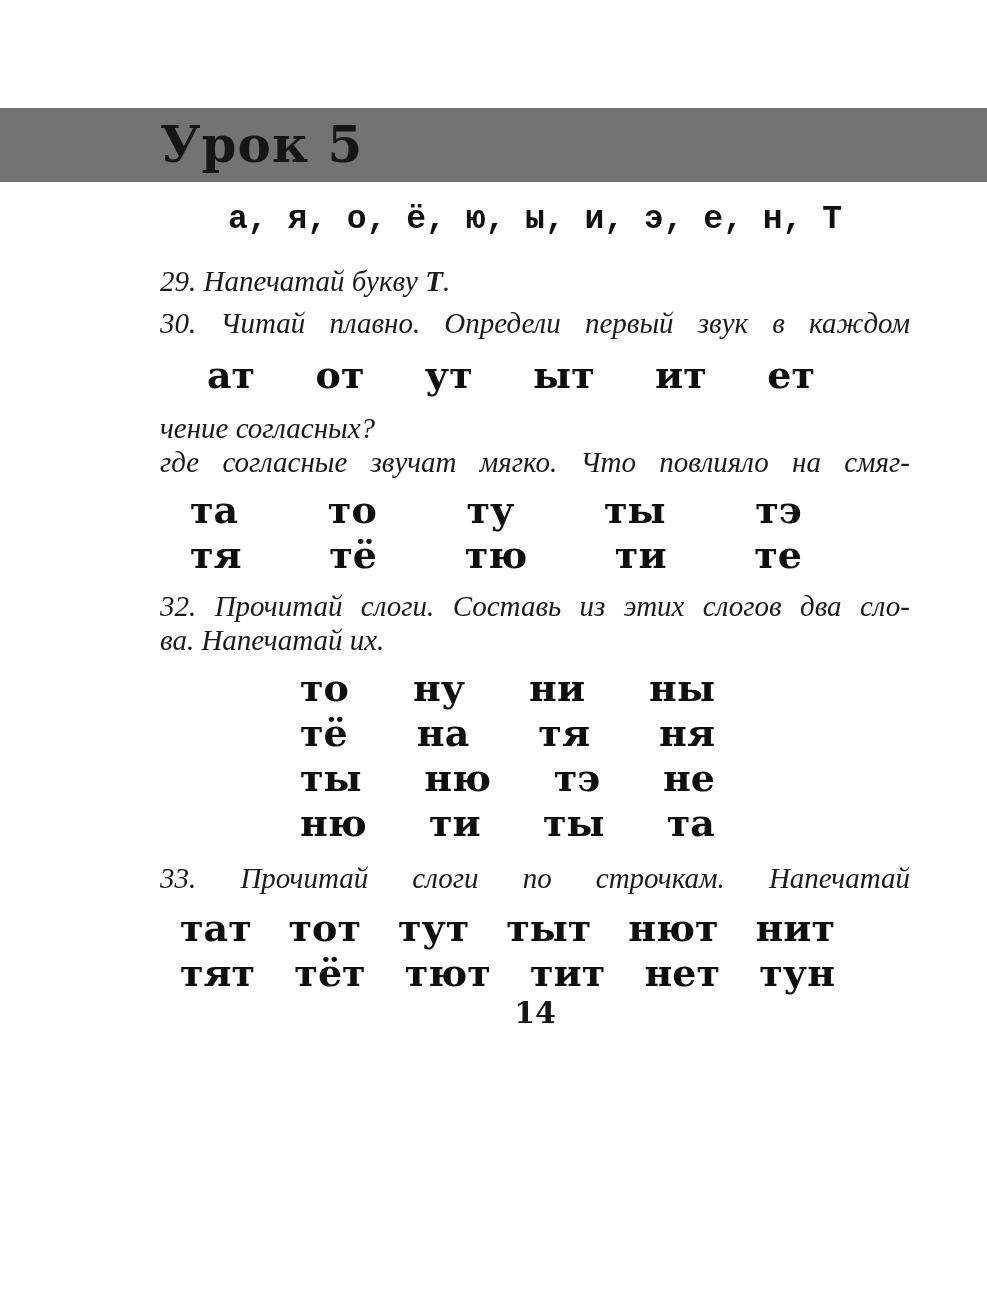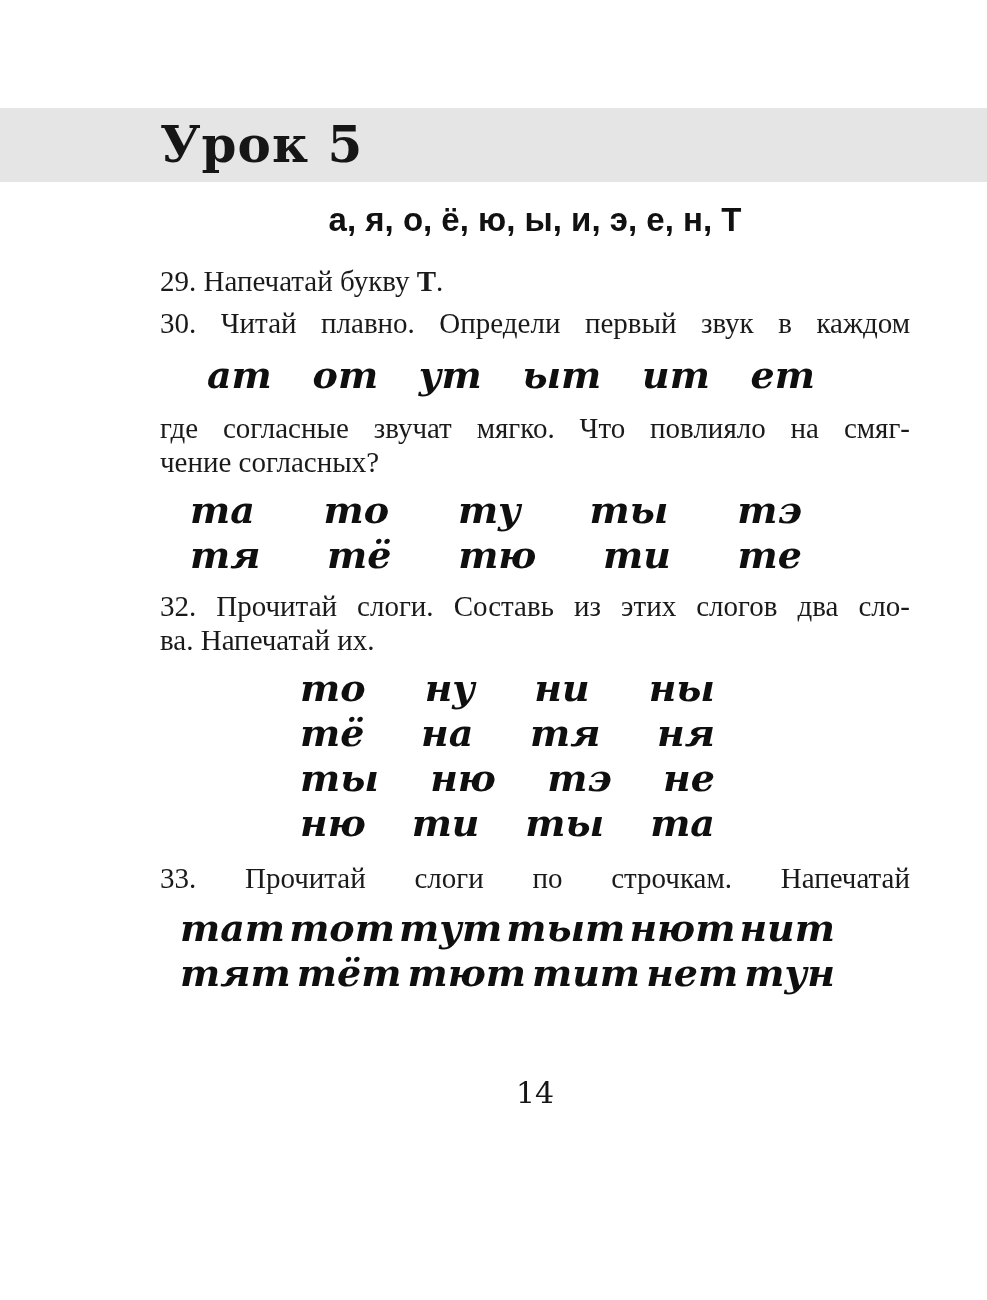--- a/index.html
+++ b/index.html
@@ -12,47 +12,48 @@
     height: 1300px;
     position: relative;
     color: #141414;
     font-family: "Liberation Serif", "DejaVu Serif", serif;
     overflow: hidden;
   }
   .banner {
     margin-top: 108px;
     height: 74px;
     width: 100%;
-    background: #e5e5e5;
+    background: #737373;
     display: flex;
     align-items: center;
   }
   .lesson-title {
     font-family: "DejaVu Serif", serif;
     font-weight: 700;
     font-size: 50px;
     line-height: 1;
     margin-left: 160px;
     letter-spacing: 1px;
     color: #161616;
   }
   .content {
     margin-left: 160px;
     width: 750px;
   }
   .letters-line {
     margin-top: 16px;
     text-align: center;
-    font-family: Liberation Sans, sans-serif;
+    font-family: Liberation Mono, monospace;
     font-weight: 700;
     font-size: 33px;
     line-height: 44px;
     color: #111111;
   }
   .para {
+    font-style: italic;
     font-size: 29px;
     line-height: 34px;
     color: #1a1a1a;
   }
   .para .pline { display: block; }
   .jl {
     text-align: justify;
     text-align-last: justify;
     text-justify: inter-word;
   }
@@ -65,34 +66,32 @@
   .m-ex32 { margin-top: 12px; }
   .m-ex33 { margin-top: 16px; }
   .syl-row {
     display: flex;
     justify-content: space-between;
     font-family: "DejaVu Serif", serif;
     font-weight: 700;
     font-size: 38px;
     line-height: 45px;
     color: #0f0f0f;
-    font-style: italic;
   }
   .row-30 { margin-top: 12px; margin-left: 47px; width: 608px; }
   .row-31 { margin-left: 30px; width: 612px; }
   .rows-31 { margin-top: 8px; }
   .rows-32 { margin-top: 8px; }
   .row-32 { margin-left: 140px; width: 415px; }
   .rows-33 { margin-top: 10px; }
   .row-33 { margin-left: 20px; width: 655px; }
   .footer {
-    margin-top: 80px;
     text-align: center;
     font-size: 30px;
-    font-weight: 400;
+    font-weight: 700;
     color: #161616;
     font-family: "DejaVu Serif", serif;
   }
 </style>
 </head>
 <body>
 
 <div class="banner">
   <div class="lesson-title">Урок 5</div>
 </div>
@@ -112,22 +111,22 @@
   <div class="syl-row row-30">
     <span>ат</span>
     <span>от</span>
     <span>ут</span>
     <span>ыт</span>
     <span>ит</span>
     <span>ет</span>
   </div>
 
   <div class="para m-ex31">
+    <span class="pline">чение согласных?</span>
     <span class="pline jl">где согласные звучат мягко. Что повлияло на смяг-</span>
-    <span class="pline">чение согласных?</span>
   </div>
 
   <div class="rows-31">
     <div class="syl-row row-31">
       <span>та</span>
       <span>то</span>
       <span>ту</span>
       <span>ты</span>
       <span>тэ</span>
     </div>

